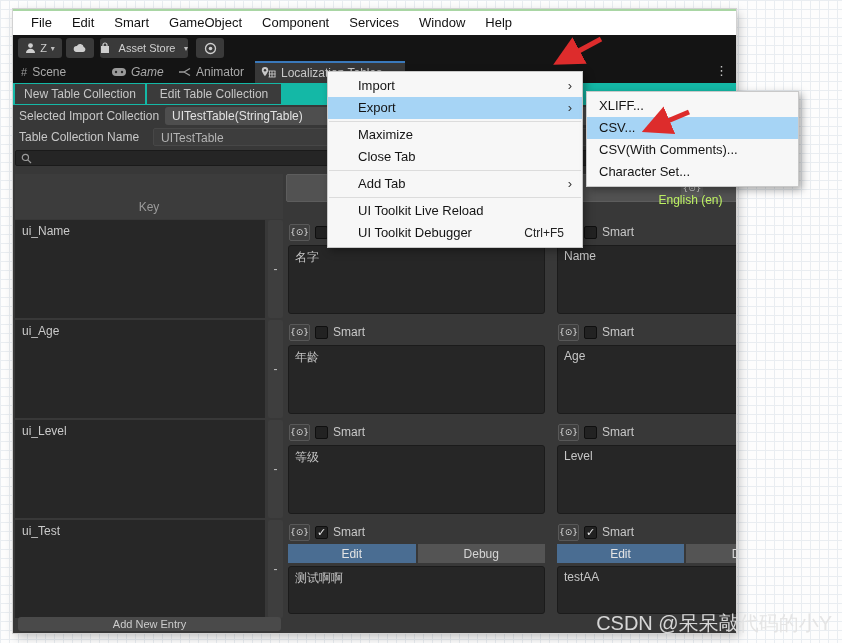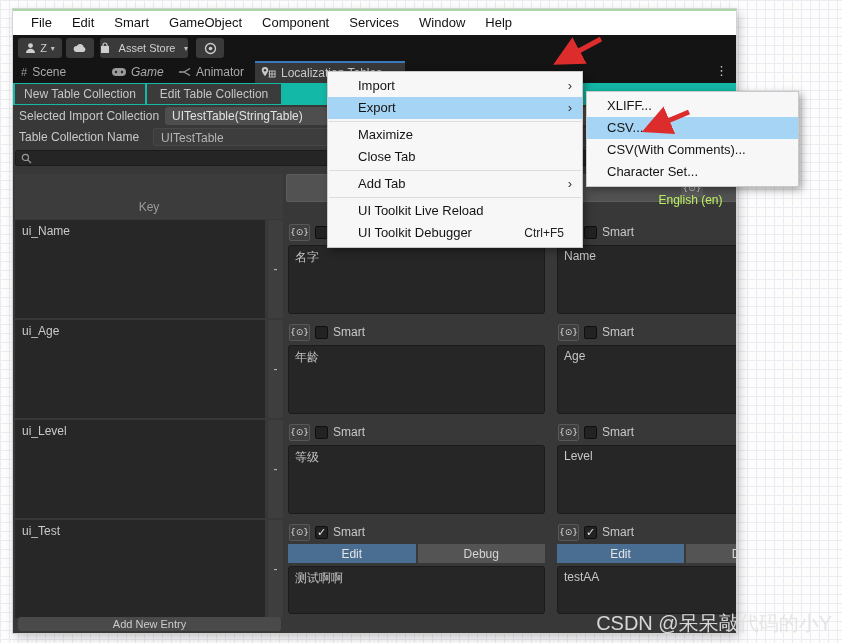--- a/index.html
+++ b/index.html
@@ -99,21 +99,21 @@
 
   
   .watermark { position:absolute; right:10px; bottom:6px; font-size:20px; color:#e3e3e3; opacity:.92; z-index:40; }
 
   
   .cmenu { position:absolute; background:#f7f7f7; border:1px solid #c9c9c9;
            box-shadow:3px 3px 8px rgba(0,0,0,.35); padding:3px 0; z-index:50; }
   .cmenu.main { left:327px; top:71px; width:256px; }
   .cmenu.sub { left:586px; top:91px; width:213px; z-index:55; }
   .ci { position:relative; height:22px; line-height:22px; font-size:13px; color:#141414; padding-left:30px; }
-  .cmenu.sub .ci { padding-left:20px; }
+  .cmenu.sub .ci { padding-left:12px; }
   .ci.hl { background:#a6d4f5; }
   .ci .chev { position:absolute; right:10px; top:0; font-size:13px; color:#333; }
   .ci .short { position:absolute; right:18px; top:0; font-size:12px; color:#222; }
   .csep { height:1px; background:#dcdcdc; margin:2px 1px; }
 
   
   .arrows { position:absolute; inset:0; z-index:90; pointer-events:none; }
 
   .ic { display:inline-flex; align-items:center; justify-content:center; }
 </style>

